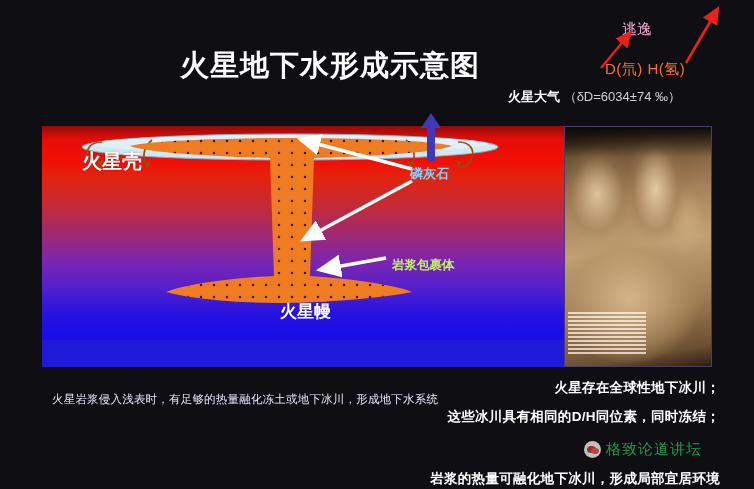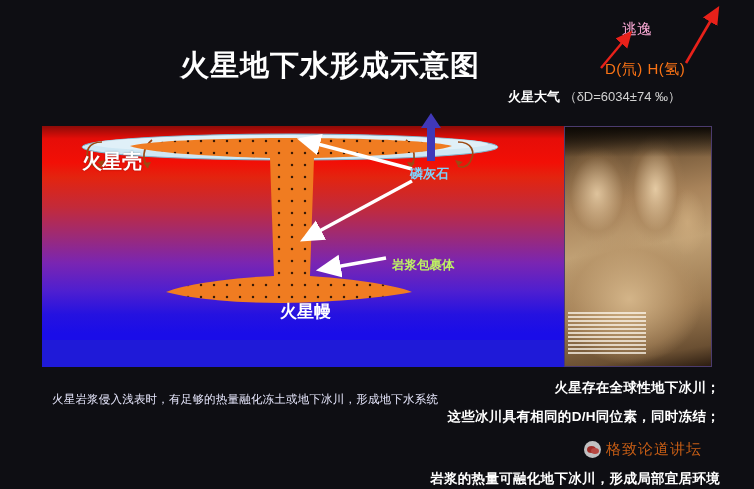--- a/index.html
+++ b/index.html
@@ -79,21 +79,21 @@
 
   
   .wm{position:absolute;left:584px;top:440px;display:flex;align-items:center;
       opacity:.78;}
   .wm-badge{width:17px;height:17px;border-radius:50%;background:#f2f2f2;
             position:relative;margin-right:5px;flex:0 0 auto;}
   .wm-badge:before{content:"";position:absolute;left:3px;top:5px;width:9px;height:7px;
                    border-radius:50%;background:#c8362f;}
   .wm-badge:after{content:"";position:absolute;left:7px;top:7px;width:8px;height:6px;
                   border-radius:50%;background:#e6574f;}
-  .wm-text{font-size:15px;color:#f97316;white-space:nowrap;letter-spacing:1px;}
+  .wm-text{font-size:15px;color:#22c55e;white-space:nowrap;letter-spacing:1px;}
 </style>
 </head>
 <body>
 
 <div class="stage">
 
   <div class="title">火星地下水形成示意图</div>
 
   <div class="escape-label">逃逸</div>
   <div class="dh-label">D(氘)  H(氢)</div>

